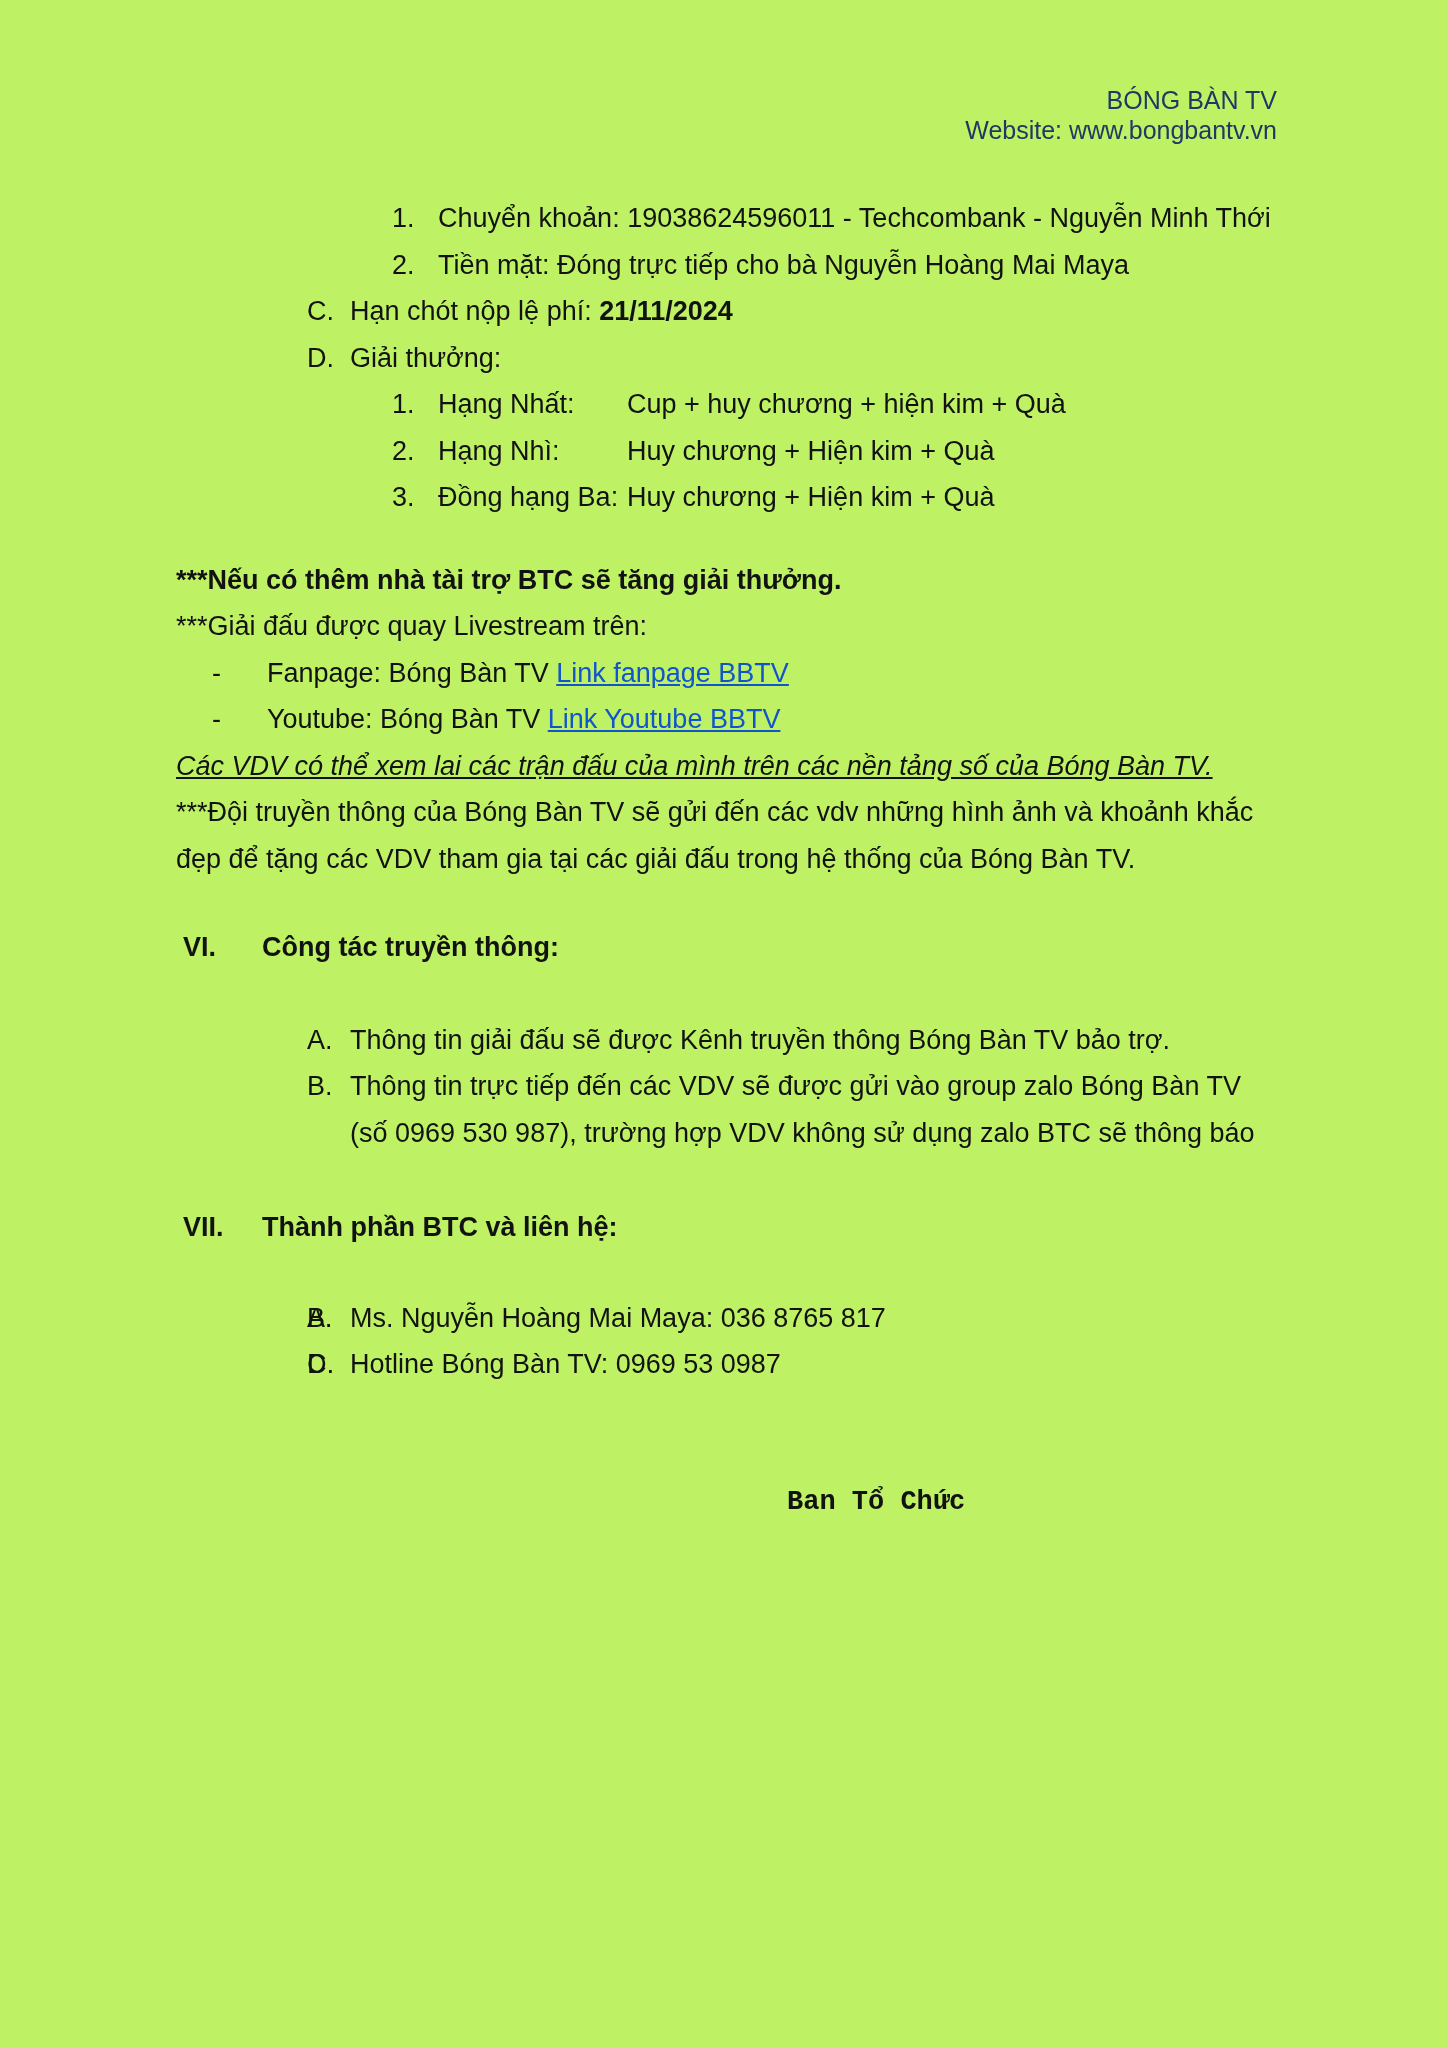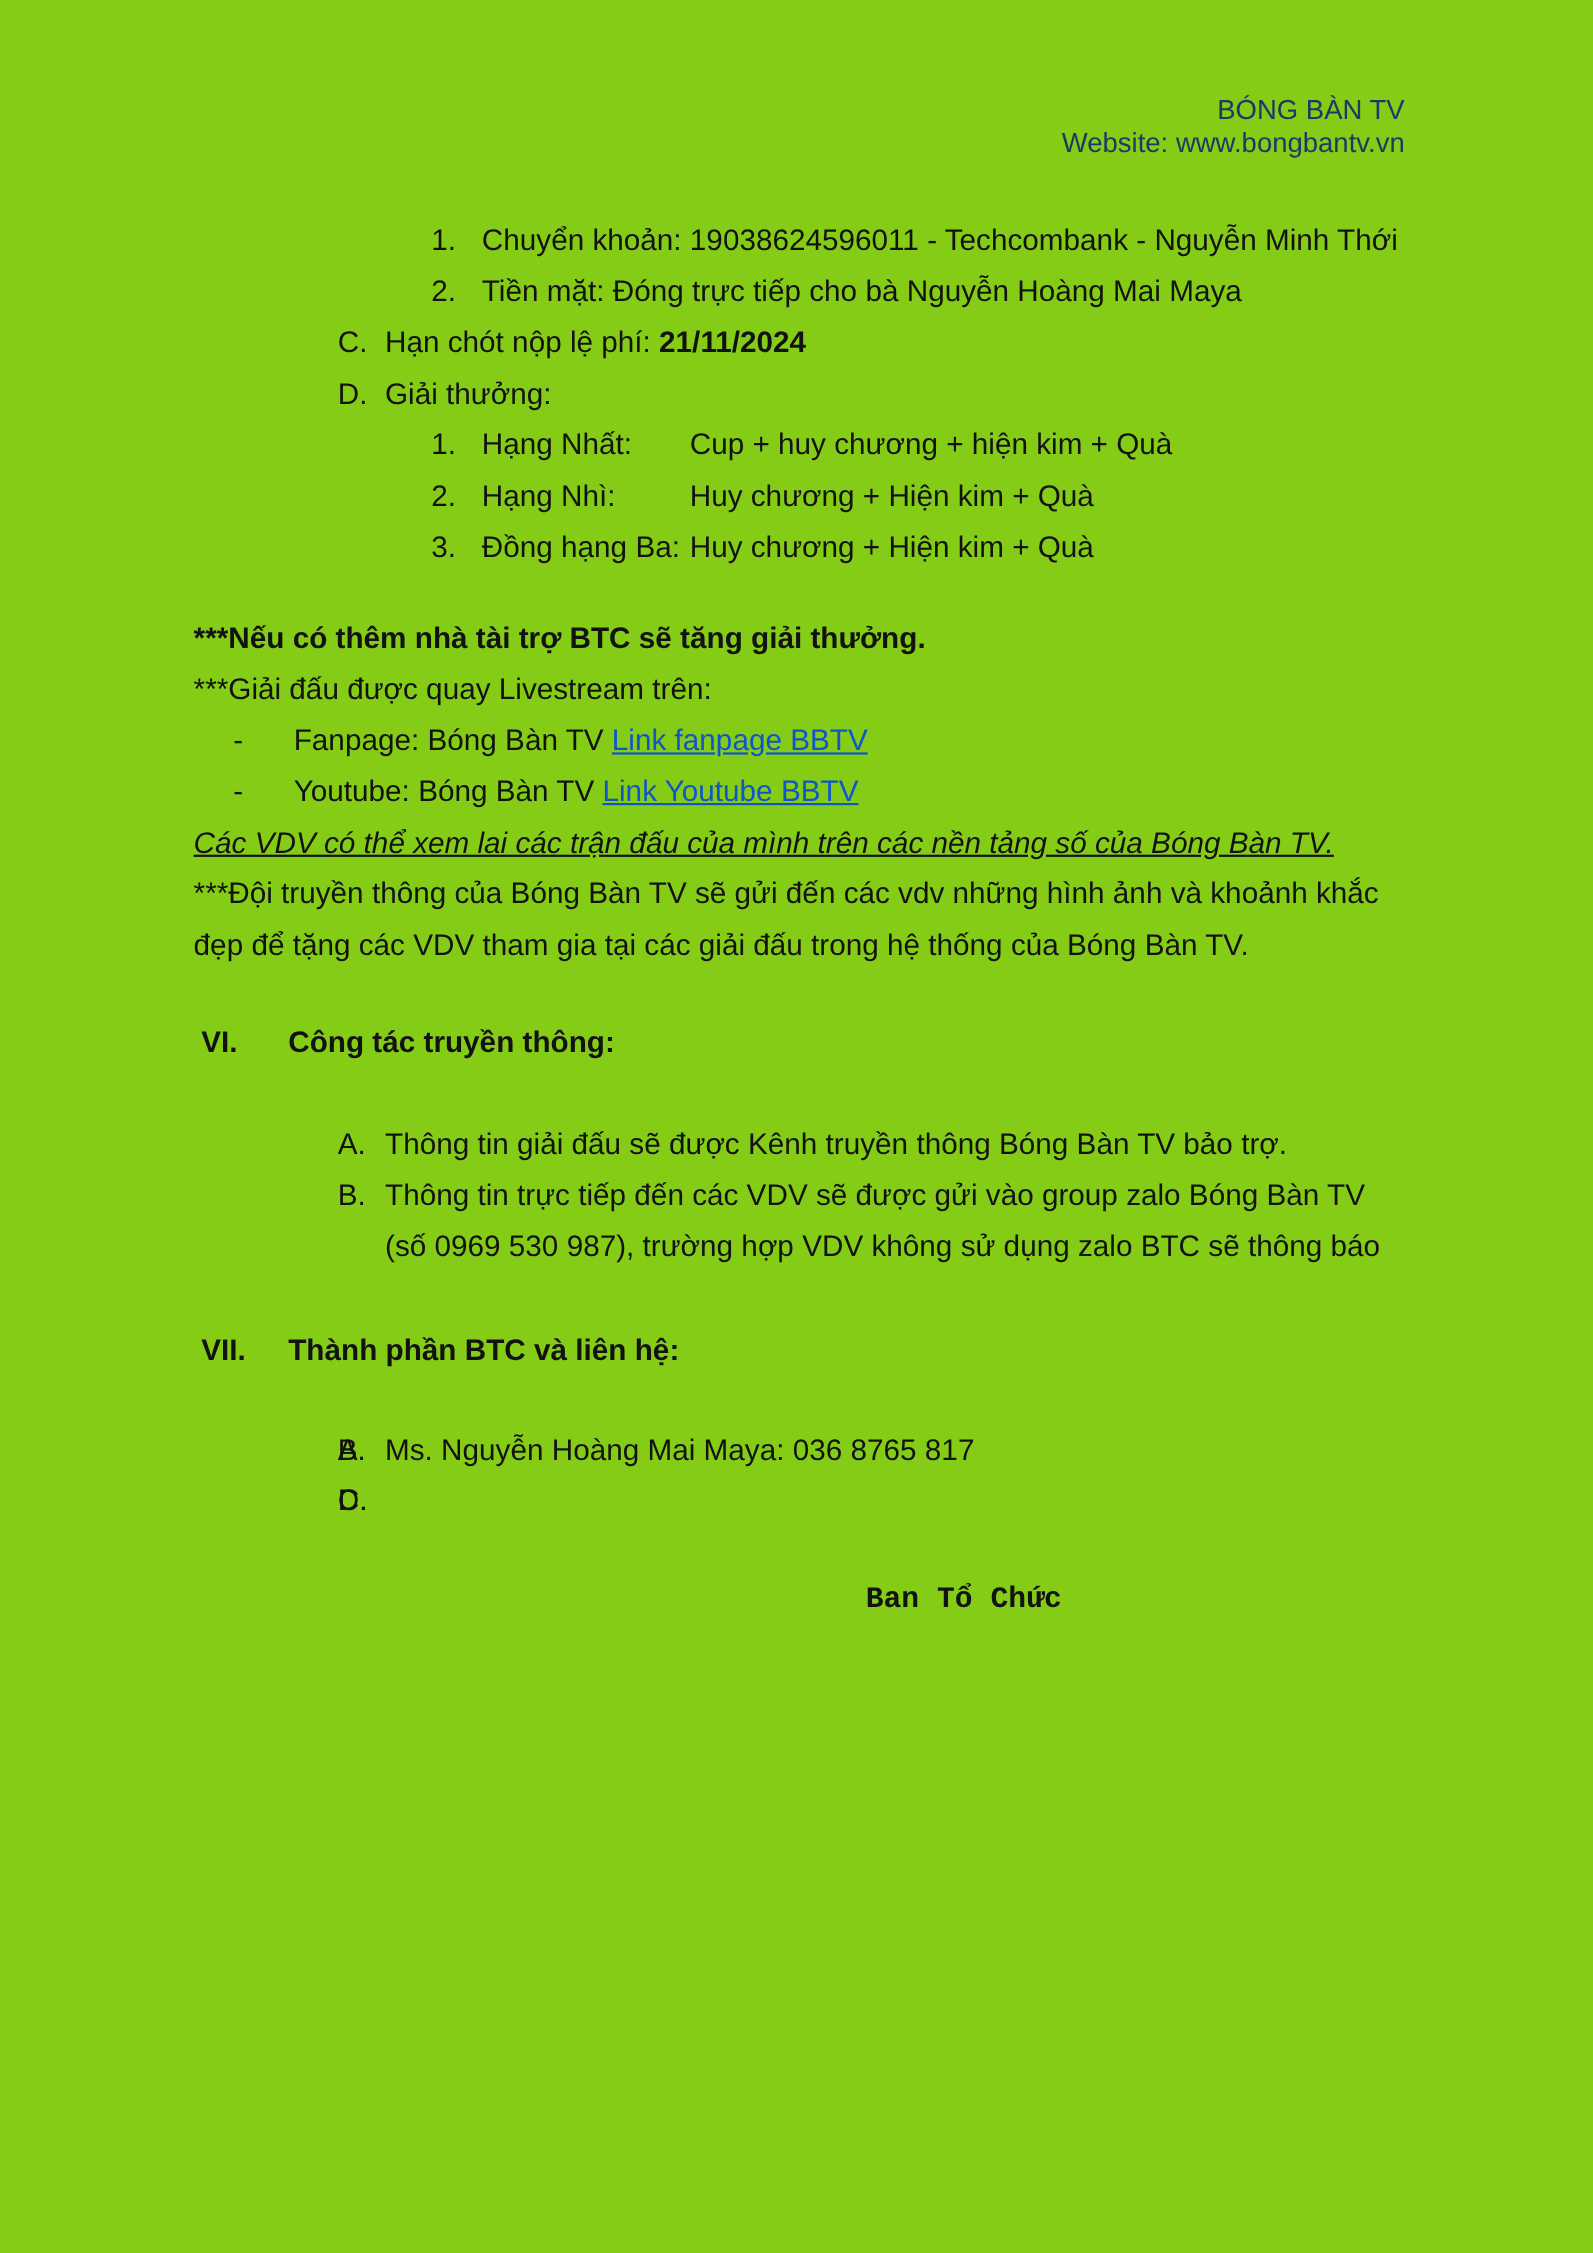--- a/index.html
+++ b/index.html
@@ -4,21 +4,21 @@
 <style>
   * { margin:0; padding:0; box-sizing:border-box; }
   html, body { width:1448px; height:2048px; }
   body {
     background:#ffffff;
     font-family:"Liberation Sans", sans-serif;
     color:#121212;
     position:relative;
     overflow:hidden;
   }
-  .page { position:absolute; inset:0; background:#84cc16; }
+  .page { position:absolute; inset:0; background:#bef264; }
 
   
   .doc-header {
     position:absolute; top:85px; right:171px;
     text-align:right; color:#1f3864;
     font-size:25px; line-height:30px; white-space:nowrap;
   }
 
   
   .content {
@@ -140,18 +140,19 @@
     </div>
     <div class="row li-alpha nowrap">
       <span class="marker">B.</span>
       <span>Ms. Nguyễn Hoàng Mai Maya: 036 8765 817</span>
     </div>
     <div class="row li-alpha nowrap">
       <span class="marker">C.</span>
     </div>
     <div class="row li-alpha nowrap">
       <span class="marker">D.</span>
+      <span>Hotline Bóng Bàn TV: 0969 53 0987</span>
     </div>
 
     <div class="signature m-sign">Ban Tổ Chức</div>
 
   </div>
 </div>
 
 </body></html>

